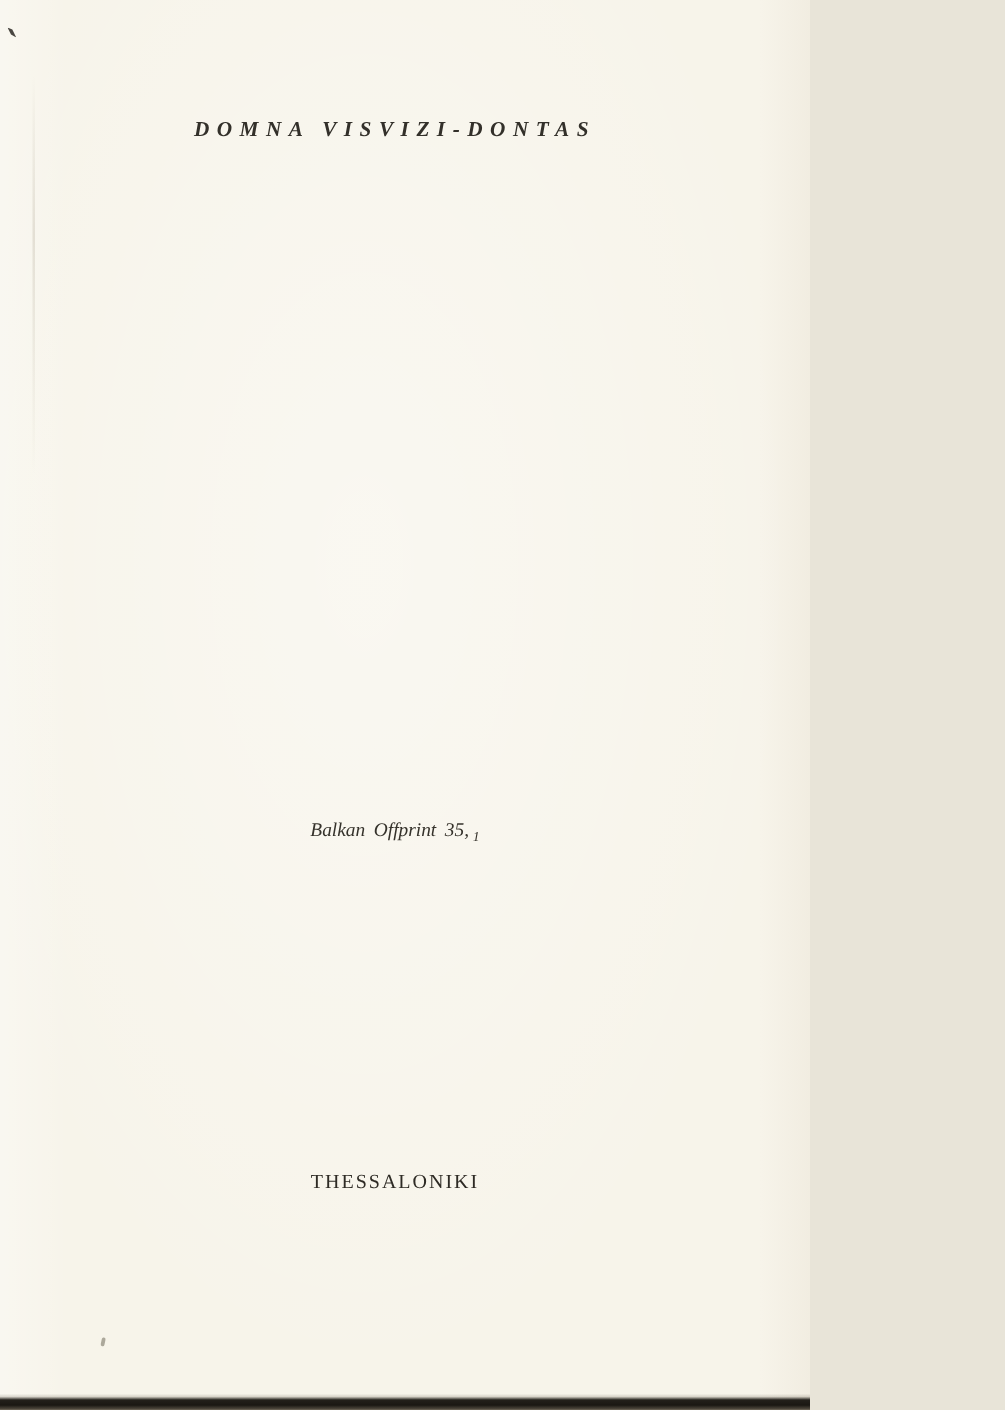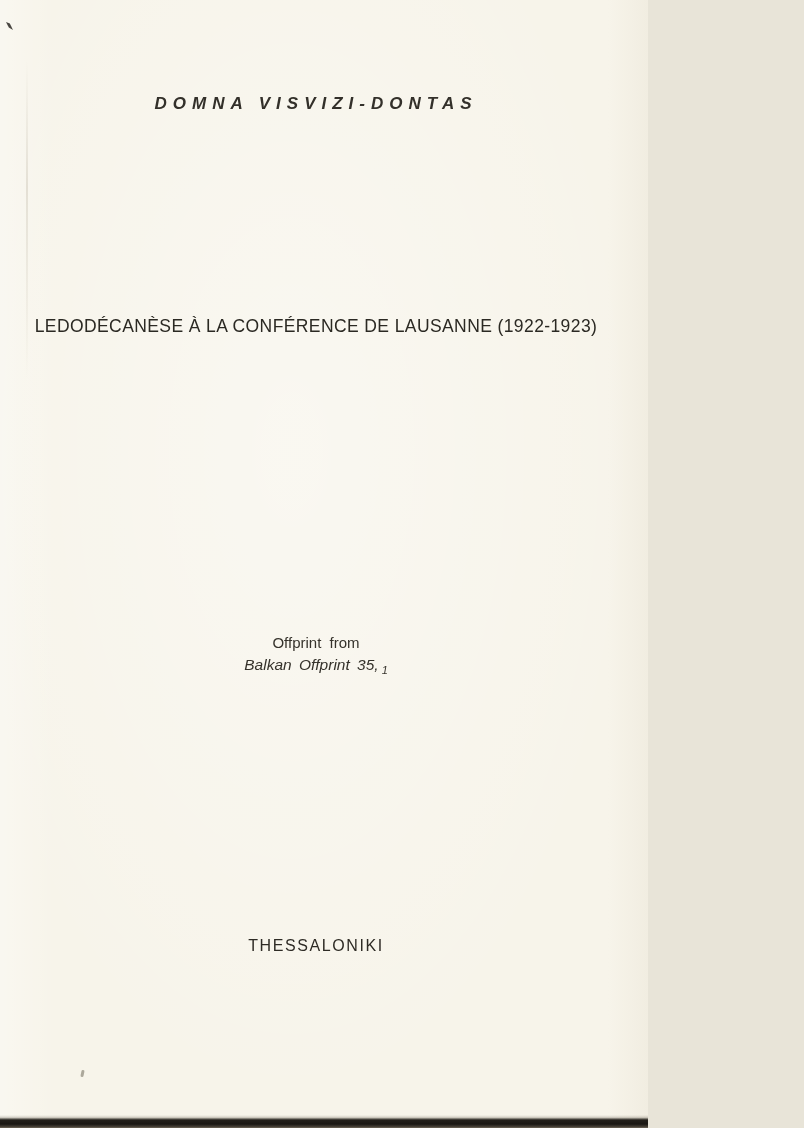--- a/index.html
+++ b/index.html
@@ -10,21 +10,21 @@
   .scan-page {
     position: relative;
     width: 648px;
     height: 1128px;
     background:
       radial-gradient(ellipse at 45% 40%, rgba(255,255,255,0.35), rgba(255,255,255,0) 70%),
       linear-gradient(90deg, rgba(255,255,255,0.30) 0px, rgba(255,255,255,0) 55px),
       linear-gradient(270deg, rgba(234,228,214,0.45) 0px, rgba(234,228,214,0) 40px),
       #f7f4ea;
     overflow: hidden;
-    font-family: Liberation Sans, sans-serif;
+    font-family: Liberation Serif, serif;
     color: #2c2a25;
   }
   .content-column {
     position: absolute;
     left: 0;
     right: 16px;
     top: 0;
     bottom: 0;
   }
   .text-line {
@@ -131,23 +131,21 @@
 <div class="scan-page">
 
   <span class="speck-top-left"></span>
   <span class="faint-streak-left"></span>
   <span class="speck-bottom-left"></span>
 
   <div class="content-column">
 
     <div class="text-line author-line">DOMNA VISVIZI-DONTAS</div>
 
-    <div class="text-line title-line">LEDODÉCANÈSE À LA CONFÉRENCE DE LAUSANNE (1922-1923)</div>
 
-    <div class="text-line offprint-line1">Offprint from</div>
 
     <div class="text-line offprint-line2"><span>Balkan Offprint 35,</span><span class="issue-sub">1</span></div>
 
     <div class="text-line imprint-city">THESSALONIKI</div>
 
 
   </div>
 
   <div class="scan-edge-bottom"></div>
 

